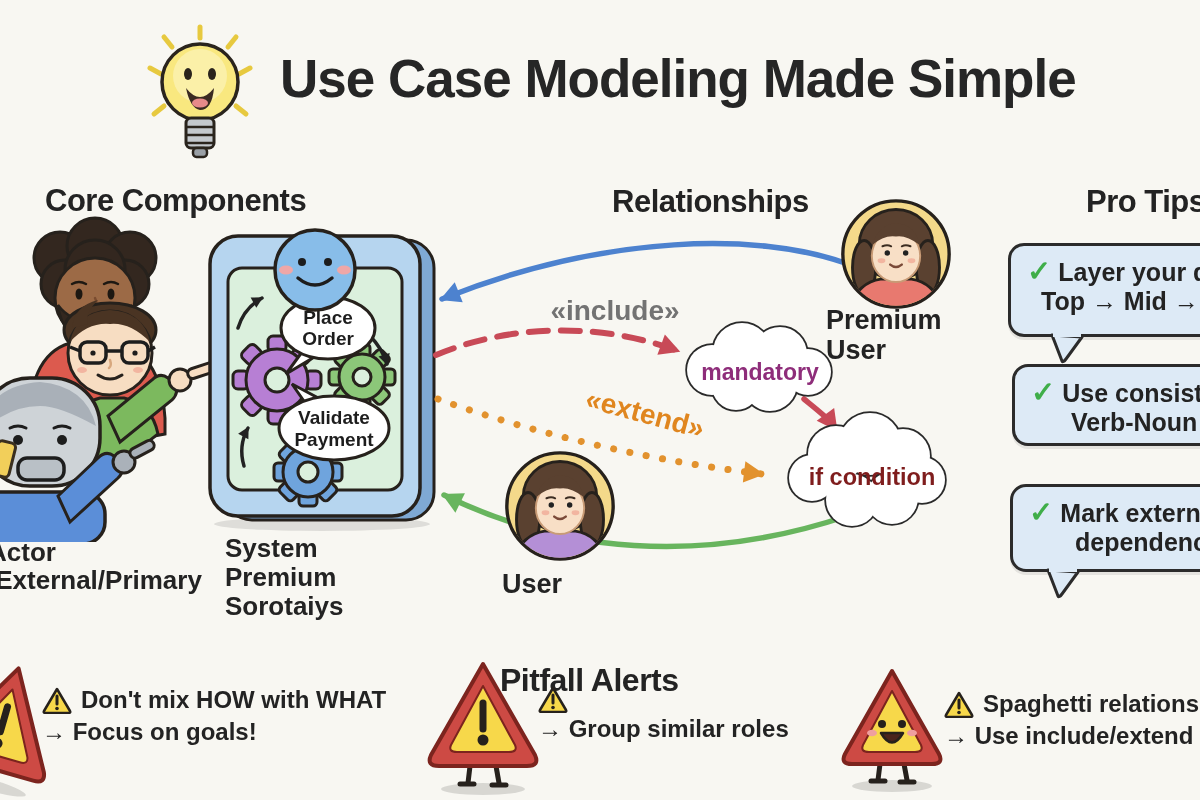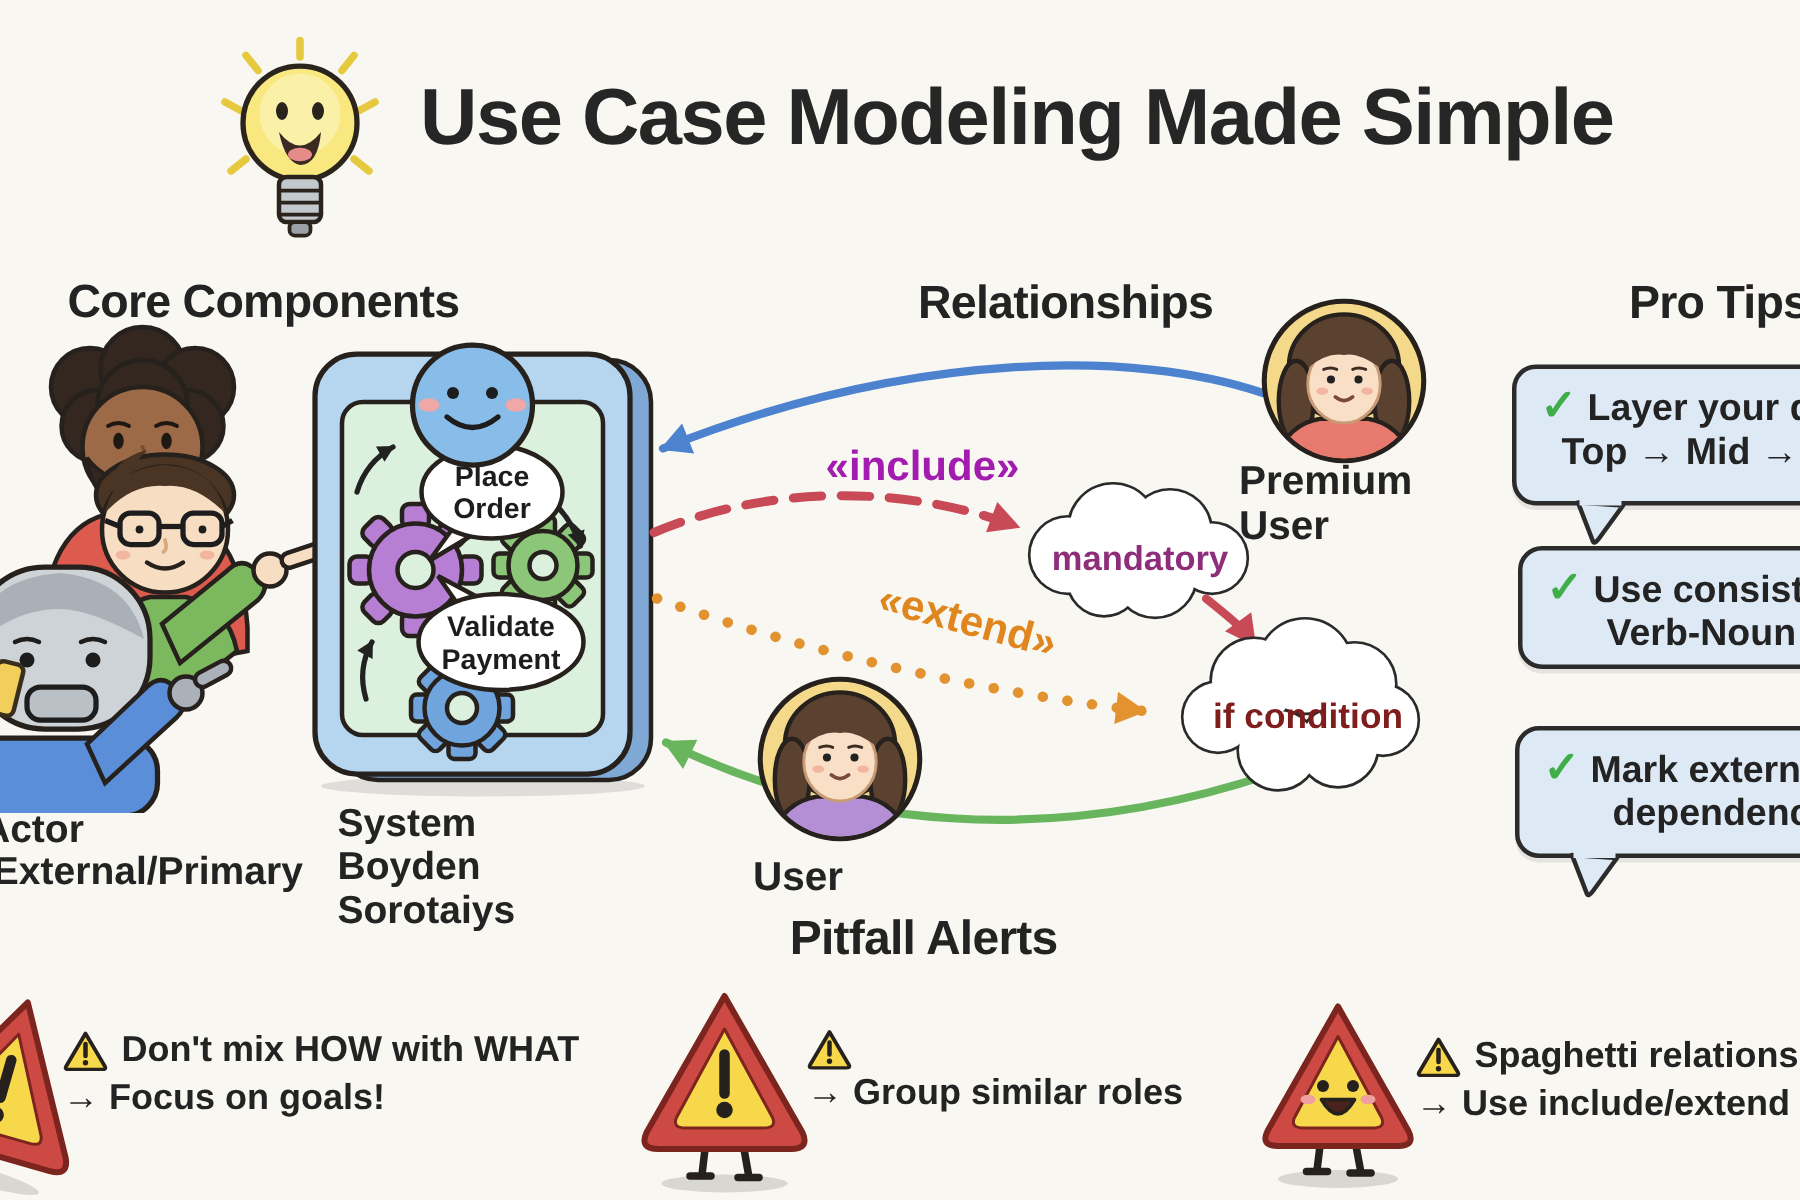--- a/index.html
+++ b/index.html
@@ -57,21 +57,21 @@
       <line x1="39" y1="111" x2="69" y2="111"></line>
       <line x1="39" y1="119" x2="69" y2="119"></line>
     </g>
     <rect x="47" y="124" width="14" height="9" rx="3.5" fill="#9aa0a6" stroke="#2a241d" stroke-width="2.5"></rect>
   </svg>
   <div class="abs page-title" style="left:280px;top:48px;width:760px">Use Case Modeling Made Simple</div>
 
   <div class="abs heading" style="left:45px;top:183px">Core Components</div>
   <div class="abs heading" style="left:612px;top:184px;width:205px;text-align:left">Relationships</div>
   <div class="abs heading" style="left:1086px;top:184px">Pro Tips</div>
-  <div class="abs heading" style="left:500px;top:607px;width:205px;text-align:right;font-size:32px">Pitfall Alerts</div>
+  <div class="abs heading" style="left:500px;top:662px;width:205px;text-align:left;font-size:32px">Pitfall Alerts</div>
 
   <svg class="abs" style="left:0;top:210px" width="240" height="332" viewBox="0 0 240 332">
 
     <g>
       <g fill="#33271f" stroke="#26211c" stroke-width="3">
         <circle cx="60" cy="48" r="26"></circle>
           <circle cx="95" cy="36" r="28"></circle>
           <circle cx="130" cy="48" r="26"></circle>
         <circle cx="65" cy="74" r="24"></circle>
           <circle cx="125" cy="74" r="24"></circle>
@@ -209,21 +209,21 @@
     <g>
       <circle cx="117" cy="46" r="40" fill="#88bde9" stroke="#26211c" stroke-width="3.5"></circle>
       <ellipse cx="88" cy="46" rx="7" ry="4.5" fill="#f0a7a7"></ellipse>
       <ellipse cx="146" cy="46" rx="7" ry="4.5" fill="#f0a7a7"></ellipse>
       <circle cx="104" cy="38" r="4" fill="#1d1d1d"></circle>
         <circle cx="130" cy="38" r="4" fill="#1d1d1d"></circle>
       <path d="M 100 54 Q 117 68 134 54" stroke="#1d1d1d" stroke-width="3.5" fill="none" stroke-linecap="round"></path>
     </g>
   </svg>
   <div class="abs lbl" style="left:225px;top:534px;width:195px;font-size:26px;line-height:29px">
-    <span class="ln">System Boyden</span>
+    <span class="ln">System Premium</span>
     <span class="ln">Sorotaiys</span>
   </div>
 
   <svg class="abs" style="left:0;top:0" width="1200" height="800" viewBox="0 0 1200 800">
     <defs>
       <marker id="mh-blue" viewBox="0 0 10 10" refX="8" refY="5" markerWidth="24" markerHeight="24" markerUnits="userSpaceOnUse" orient="auto">
           <path d="M0.5,0.5 L9,5 L0.5,9.5 Z" fill="#4d82cf"></path>
         </marker>
       <marker id="mh-red" viewBox="0 0 10 10" refX="8" refY="5" markerWidth="24" markerHeight="24" markerUnits="userSpaceOnUse" orient="auto">
           <path d="M0.5,0.5 L9,5 L0.5,9.5 Z" fill="#c84a57"></path>
@@ -275,21 +275,21 @@
           <circle cx="836" cy="454" r="28"></circle>
           <circle cx="870" cy="444" r="31"></circle>
         <circle cx="903" cy="456" r="27"></circle>
           <circle cx="922" cy="480" r="23"></circle>
           <circle cx="892" cy="498" r="26"></circle>
         <circle cx="852" cy="500" r="26"></circle>
       </g>
     </g>
   </svg>
 
-  <div class="abs stereotype" style="left:549px;top:295px;width:132px;color:#a21caf">«include»</div>
+  <div class="abs stereotype" style="left:549px;top:295px;width:132px;color:#737373">«include»</div>
   <div class="abs stereotype" style="left:578px;top:398px;width:134px;color:#e0861f;transform:rotate(15deg)">«extend»</div>
   <div class="abs cloud-label" style="left:693px;top:359px;width:134px;font-size:23px;color:#8e2d7a">mandatory</div>
   <div class="abs cloud-label" style="left:798px;top:464px;width:148px;font-size:23.5px;color:#7f1d1d">if condition</div>
 
   <svg class="abs" style="left:838px;top:196px" width="116" height="116" viewBox="0 0 120 120">
     <defs>
         <clipPath id="pu-clip">
           <circle cx="60" cy="60" r="53.5"></circle>
         </clipPath>
       </defs>

